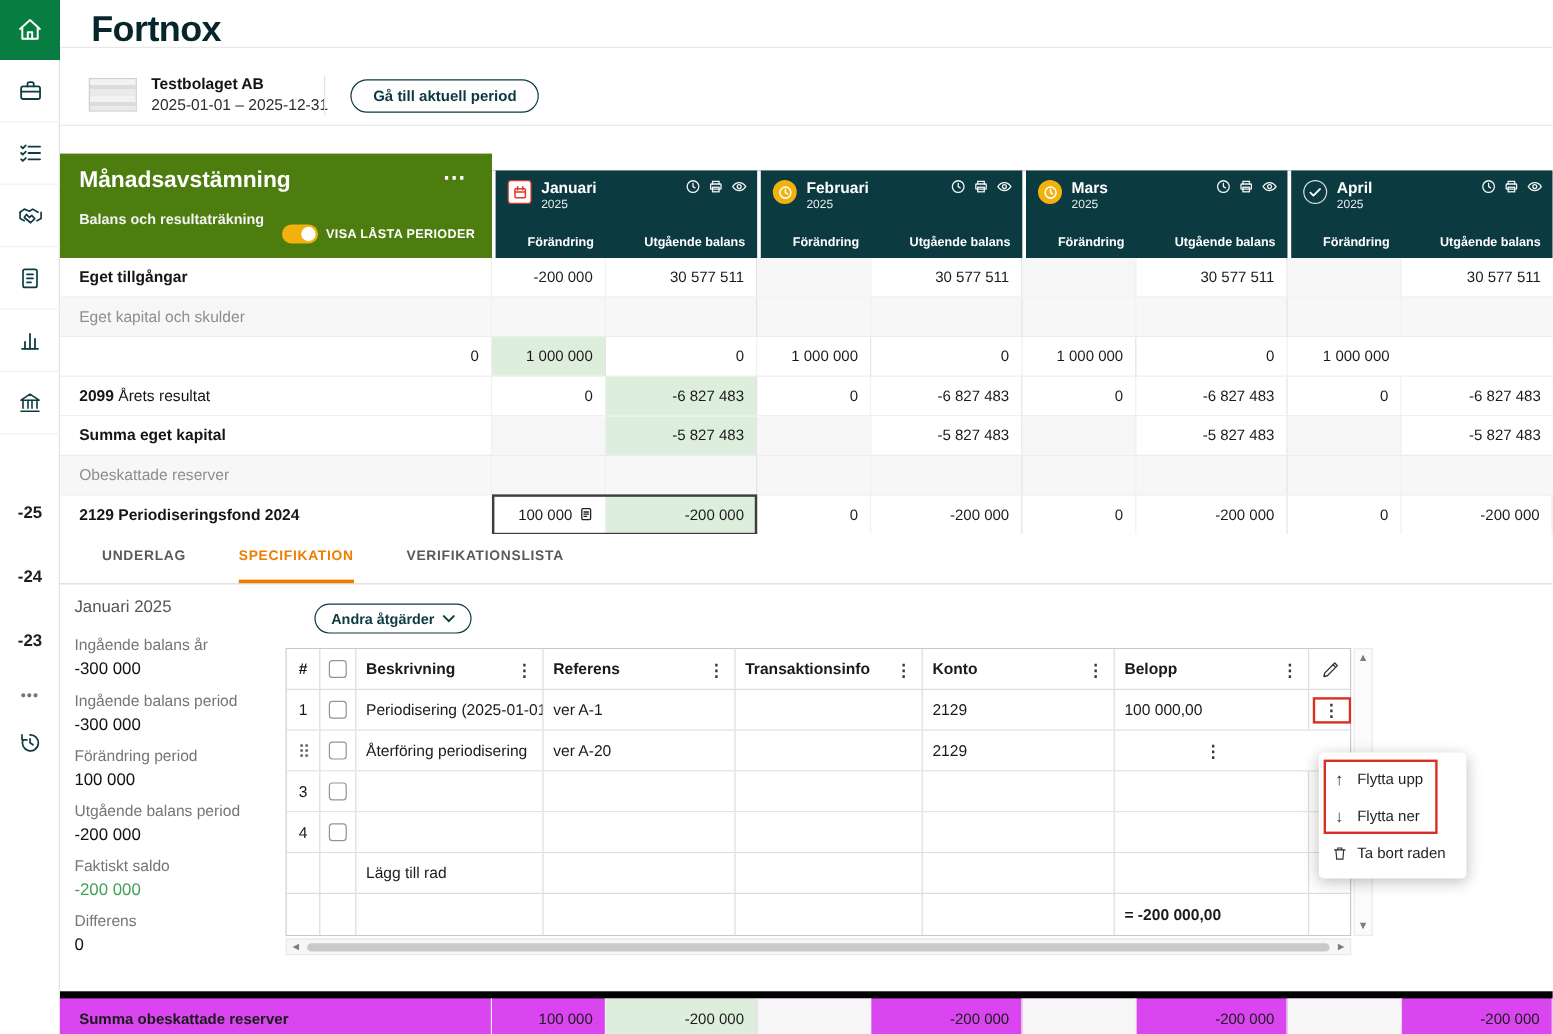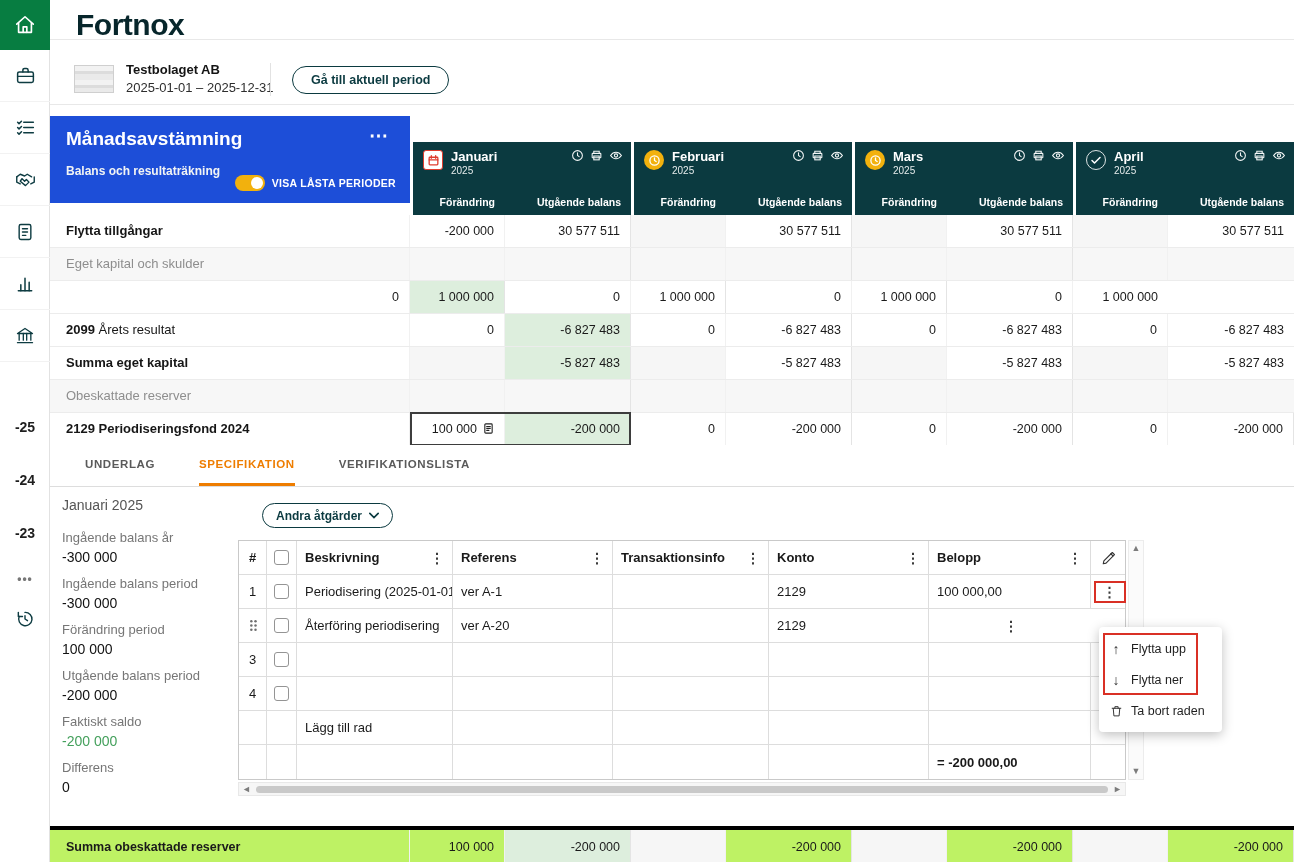--- a/index.html
+++ b/index.html
@@ -20,21 +20,21 @@
 .logo{position:absolute;left:26px;top:8px;font-size:30px;font-weight:800;color:#07262b;letter-spacing:-0.5px}
 .companybar{position:absolute;left:50px;top:53px;width:1244px;height:52px;border-bottom:1px solid #e8e8e8;background:#fff}
 .thumb{position:absolute;left:24px;top:12px;width:40px;height:28px;border:1px solid #cfcfcf;background:repeating-linear-gradient(180deg,#f2f2f2 0 5px,#dcdcdc 5px 8px,#eaeaea 8px 14px)}
 .cname{position:absolute;left:76px;top:9px;font-size:13px;font-weight:bold;color:#141414}
 .cperiod{position:absolute;left:76px;top:27px;font-size:13px;color:#2d2d2d}
 .vdiv{position:absolute;left:220px;top:10px;width:1px;height:33px;background:#e2e2e2}
 .go-btn{position:absolute;left:242px;top:13px;height:28px;padding:0 18px;border:1.5px solid #0b3a40;border-radius:15px;background:#fff;color:#0b3a40;font-size:12.5px;font-weight:bold;display:flex;align-items:center;cursor:pointer;font-family:inherit}
 
 
 .mt-head{position:absolute;left:50px;top:112px;width:1244px;height:103px}
-.mt-dark{position:absolute;left:0;top:4px;width:360px;height:87px;background:#1d4ed8;color:#fff}
+.mt-dark{position:absolute;left:0;top:16px;width:360px;height:87px;background:#4d7c0f;color:#fff}
 .mt-title{position:absolute;left:16px;top:12px;font-size:19px;font-weight:bold}
 .mt-kebab{position:absolute;right:20px;top:8px;font-size:19px;letter-spacing:2px;color:#fff;cursor:pointer;font-weight:bold}
 .mt-sub{position:absolute;left:16px;top:48px;font-size:12px;font-weight:bold;color:#f2f4f4}
 .mt-togglerow{position:absolute;right:14px;bottom:12px;display:flex;align-items:center;gap:7px;cursor:pointer}
 .toggle{width:30px;height:16px;border-radius:8px;background:#f2b10d;position:relative;flex:none}
 .toggle::after{content:"";position:absolute;right:2px;top:2px;width:12px;height:12px;border-radius:50%;background:#fff}
 .toggle-label{font-size:10.5px;font-weight:bold;letter-spacing:.3px;color:#fff}
 .months{position:absolute;left:360px;top:30px;display:flex}
 .month{width:221px;height:73px;background:#0b3a40;color:#fff;border-left:3px solid #fff;position:relative}
 .month-top{display:flex;align-items:flex-start;gap:8px;padding:7px 8px 0 10px}
@@ -60,21 +60,21 @@
 .cell.gray{background:#f6f6f6}
 .cell.green{background:#ddeedd}
 .mrow.sum .lbl{font-weight:bold}
 .mrow.section{background:#f7f7f7}
 .mrow.section .lbl{color:#8e8e8e;font-weight:normal}
 .mrow.sel .lbl{font-weight:bold}
 .selbox{position:absolute;left:360px;top:-1px;width:221px;height:34px;border:2px solid #3d3d3d;pointer-events:none;z-index:2}
 .doc-ico{display:inline-block;vertical-align:-2px;margin-left:6px}
 
 
-.frow{position:absolute;left:50px;top:826px;width:1244px;height:36px;line-height:35px;border-top:4px solid #000000;display:grid;grid-template-columns:360px 95px 126px 95px 126px 95px 126px 95px 126px;font-size:12.5px;background:#bef264;z-index:4}
+.frow{position:absolute;left:50px;top:826px;width:1244px;height:36px;line-height:35px;border-top:6px solid #000000;display:grid;grid-template-columns:360px 95px 126px 95px 126px 95px 126px 95px 126px;font-size:12.5px;background:#d946ef;z-index:4}
 .frow .lbl{padding-left:16px;font-weight:bold;border-right:1px solid #f1f1f1}
 
 
 .dpanel{position:absolute;left:50px;top:445px;width:1244px;height:381px;background:#fff;z-index:5}
 .tabs{height:42px;border-bottom:1px solid #ddd;display:flex;align-items:stretch;padding-left:35px;gap:44px}
 .tab{display:flex;align-items:center;font-size:11.5px;font-weight:bold;letter-spacing:.6px;color:#5a5a5a;border-bottom:3px solid transparent;cursor:pointer}
 .tab.active{color:#ee7d00;border-bottom-color:#ee7d00}
 .dleft{position:absolute;left:12px;top:52px;width:172px}
 .dperiod{font-size:14px;color:#555;margin-bottom:17px}
 .ditem{margin-bottom:11px}
@@ -362,21 +362,21 @@
             <span>Förändring</span>
             <span>Utgående balans</span>
           </div>
       </div>
     </div>
   </section>
 
   <section class="mt-body">
 
     <div class="mrow sum">
-      <div class="lbl"><span>Flytta tillgångar</span></div>
+      <div class="lbl"><span>Eget tillgångar</span></div>
       <div class="cell chg"><span>-200 000</span></div>
       <div class="cell bal"><span>30 577 511</span></div>
       <div class="cell chg gray"></div>
       <div class="cell bal"><span>30 577 511</span></div>
       <div class="cell chg gray"></div>
       <div class="cell bal"><span>30 577 511</span></div>
       <div class="cell chg gray"></div>
       <div class="cell bal"><span>30 577 511</span></div>
     </div>
 

